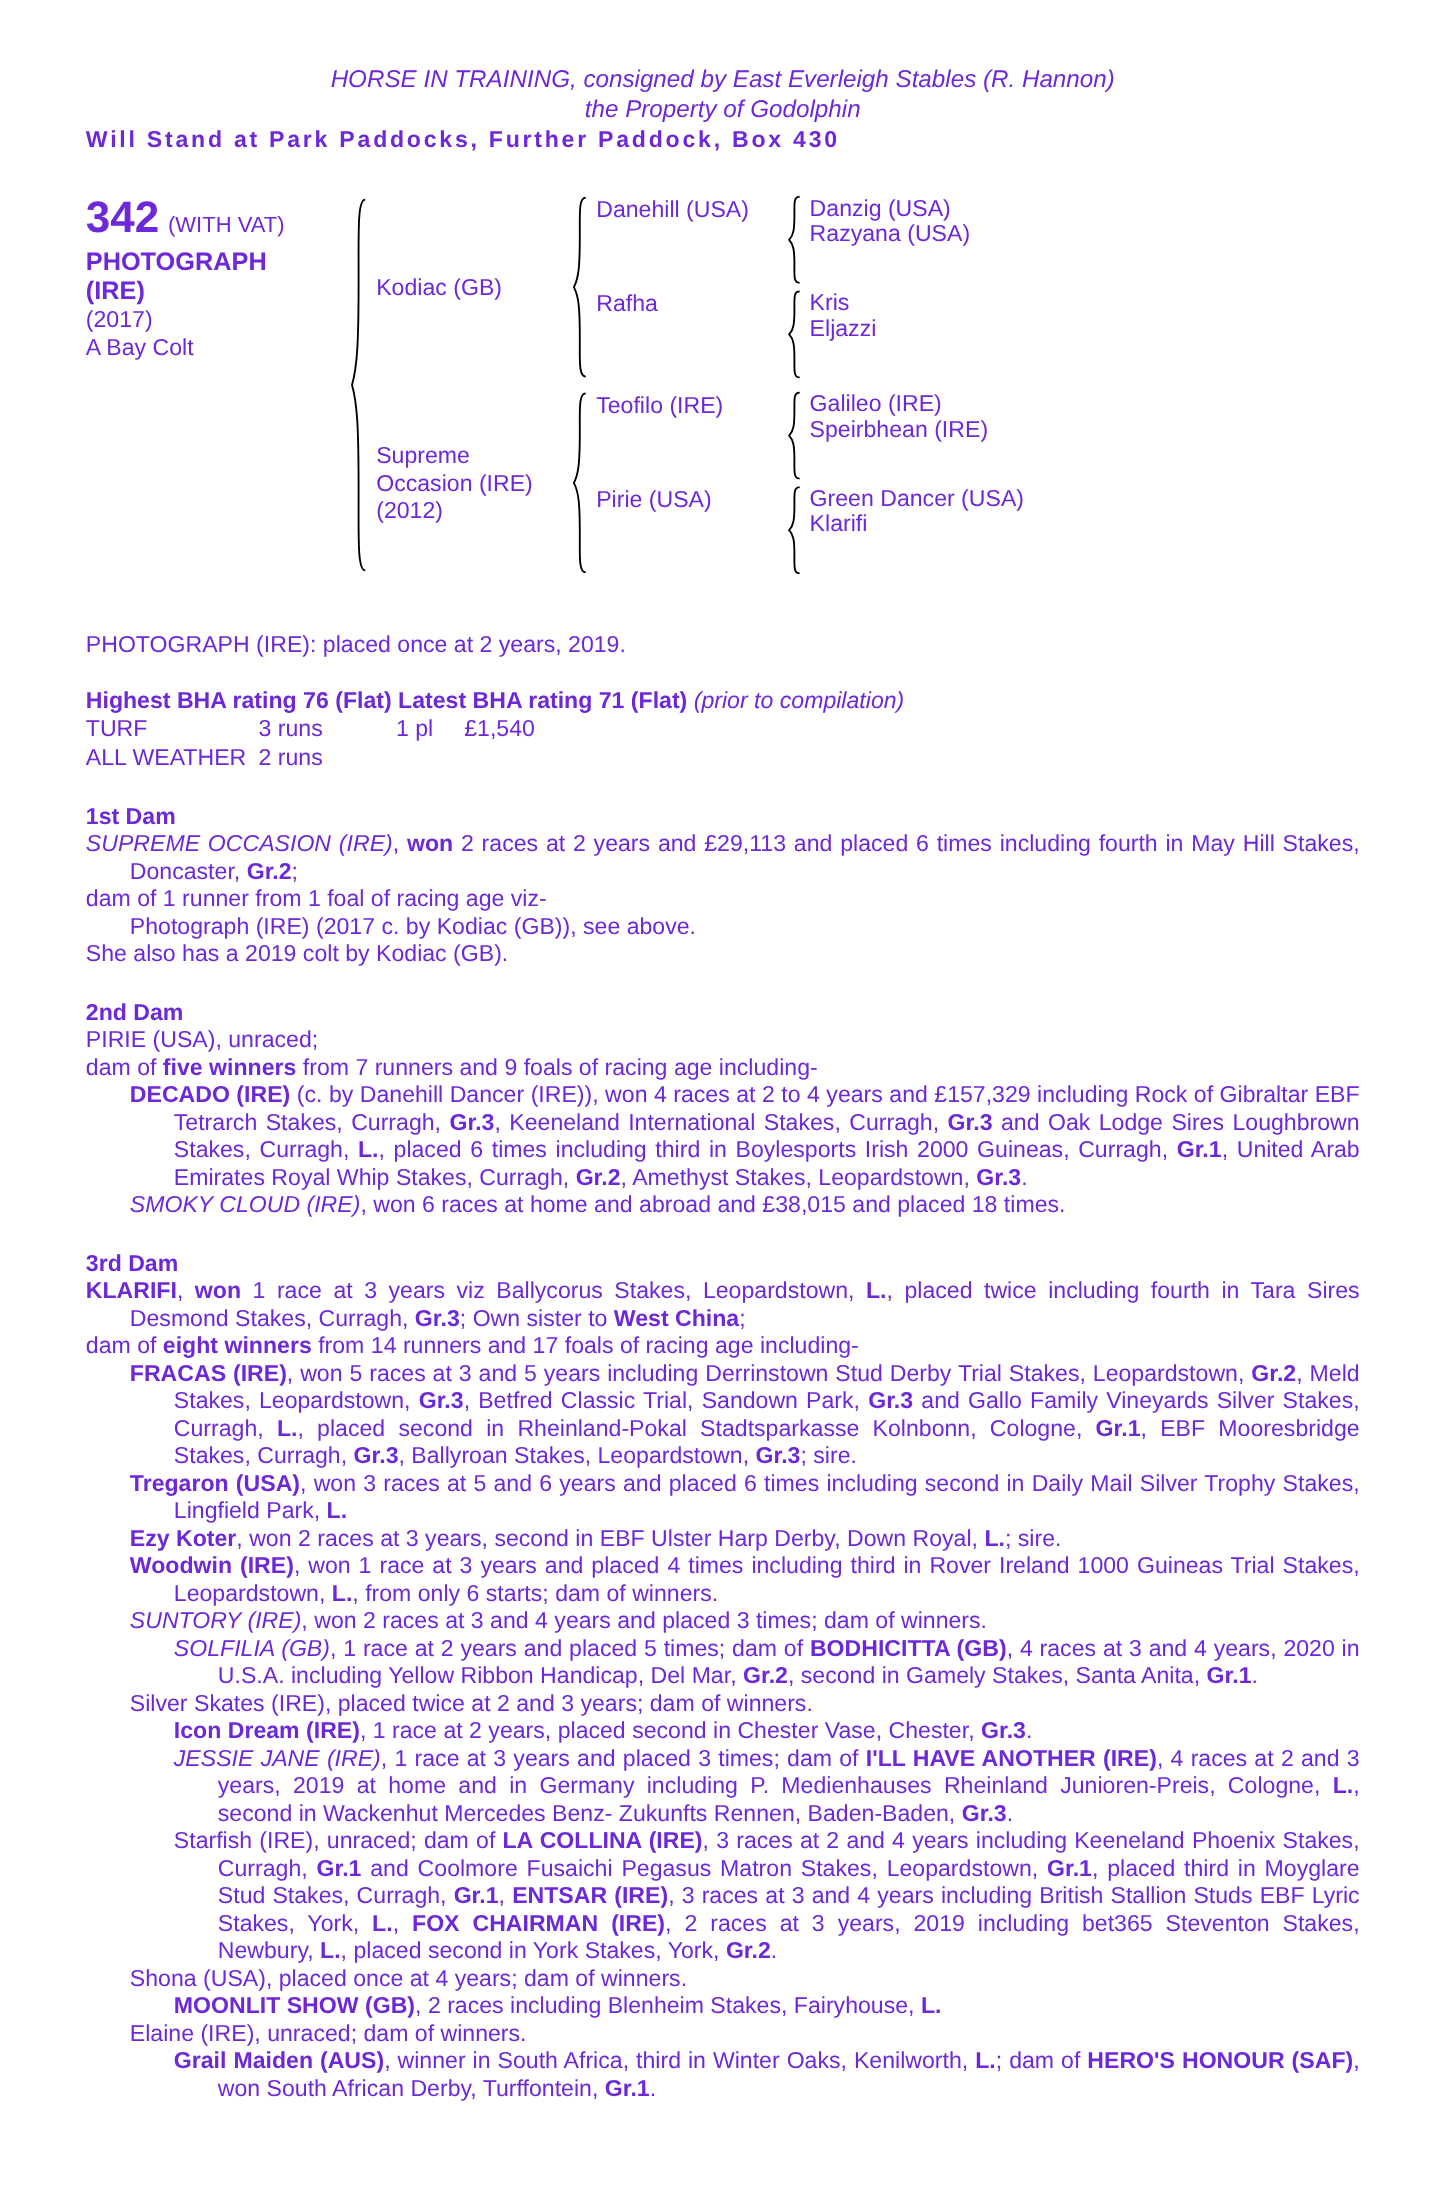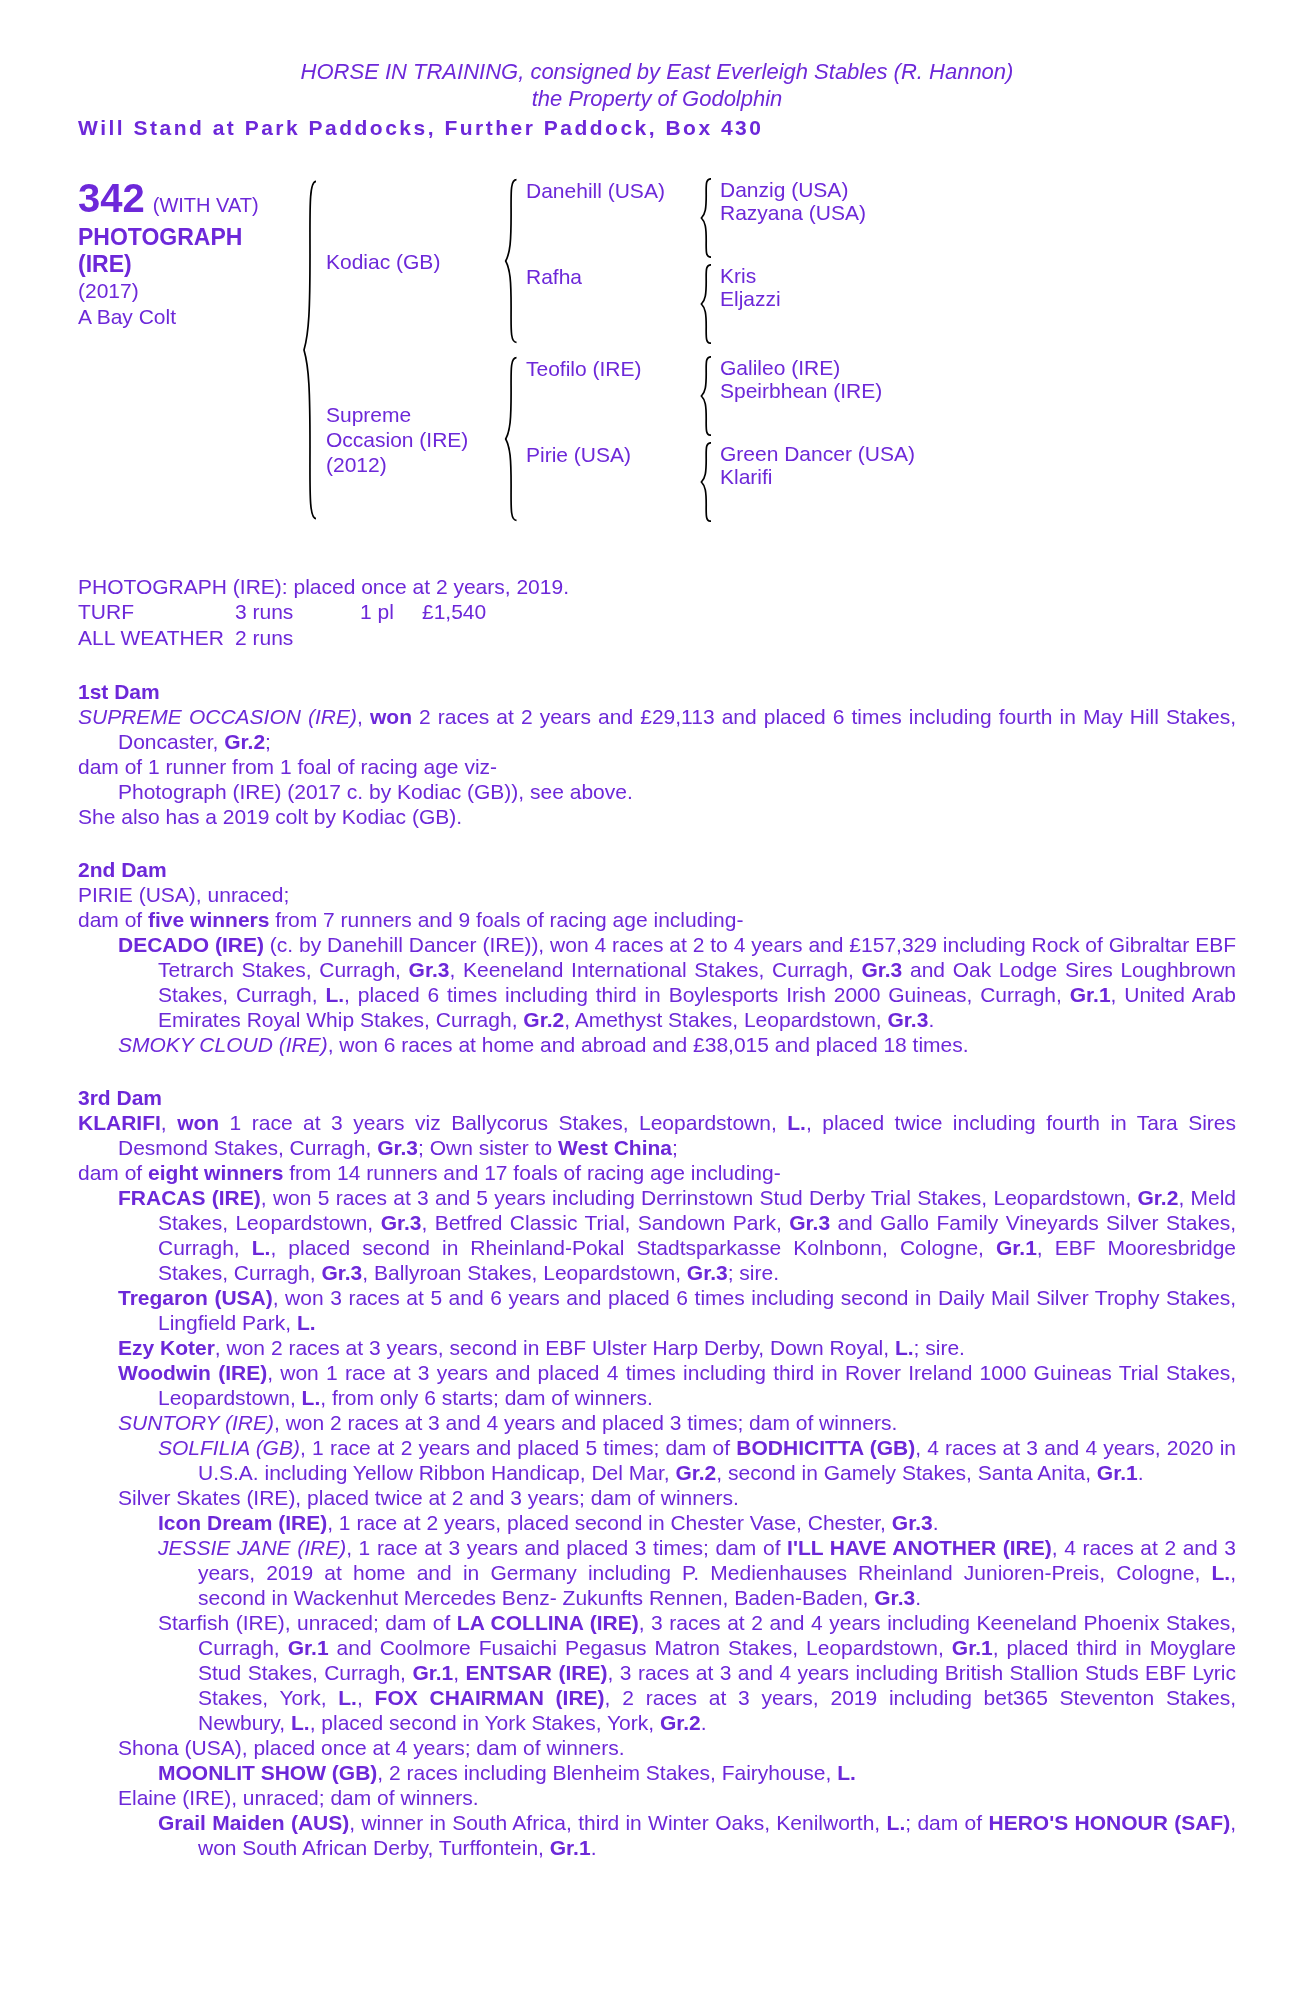--- a/index.html
+++ b/index.html
@@ -6,21 +6,21 @@
   .page{
     width:1314px;height:2000px;margin:0 auto;background:#ffffff;color:#6d28d9;
     font-family:"Liberation Sans","DejaVu Sans",sans-serif;
     font-size:21px;line-height:25px;
     box-sizing:border-box;padding:58px 78px 0 78px;overflow:hidden;position:relative;
   }
   
   .hdr-line1{text-align:center;font-style:italic;font-size:22px;line-height:27px;}
   .hdr-line3{font-weight:bold;font-size:21px;line-height:28px;letter-spacing:2.5px;margin-top:2px;}
   
-  .lot-row{display:flex;margin-top:36px;}
+  .lot-row{display:flex;margin-top:36px;gap:16px;}
   .lot-col{width:218px;flex:0 0 auto;}
   .lot-numline{display:flex;align-items:baseline;gap:8px;}
   .lot-num{font-weight:bold;font-size:40px;line-height:40px;}
   .lot-vat{font-size:20px;}
   .lot-name{font-weight:bold;font-size:23px;line-height:27px;margin-top:6px;}
   .lot-name2{font-weight:bold;font-size:23px;line-height:27px;}
   .lot-plain{font-size:21px;line-height:26px;}
   .ped{display:flex;align-items:center;flex:1 1 auto;}
   .brace{align-self:stretch;flex:0 0 auto;margin:0 5px;}
   .brace svg{display:block;width:100%;height:100%;}
@@ -160,20 +160,23 @@
             </div>
           </div>
         </div>
 
       </div>
     </div>
   </div>
 
   <div class="race-record">PHOTOGRAPH (IRE): placed once at 2 years, 2019.</div>
 
+  <div class="rating-head">
+    <span class="rb">Highest BHA rating 76 (Flat) Latest BHA rating 71 (Flat) </span><span class="ri">(prior to compilation)</span>
+  </div>
 
   <div>
     <div class="rate-row">
       <span class="rc1">TURF</span>
       <span class="rc2">3 runs</span>
       <span class="rc3">1 pl</span>
       <span class="rc4">£1,540</span>
     </div>
     <div class="rate-row">
       <span class="rc1">ALL WEATHER</span>

